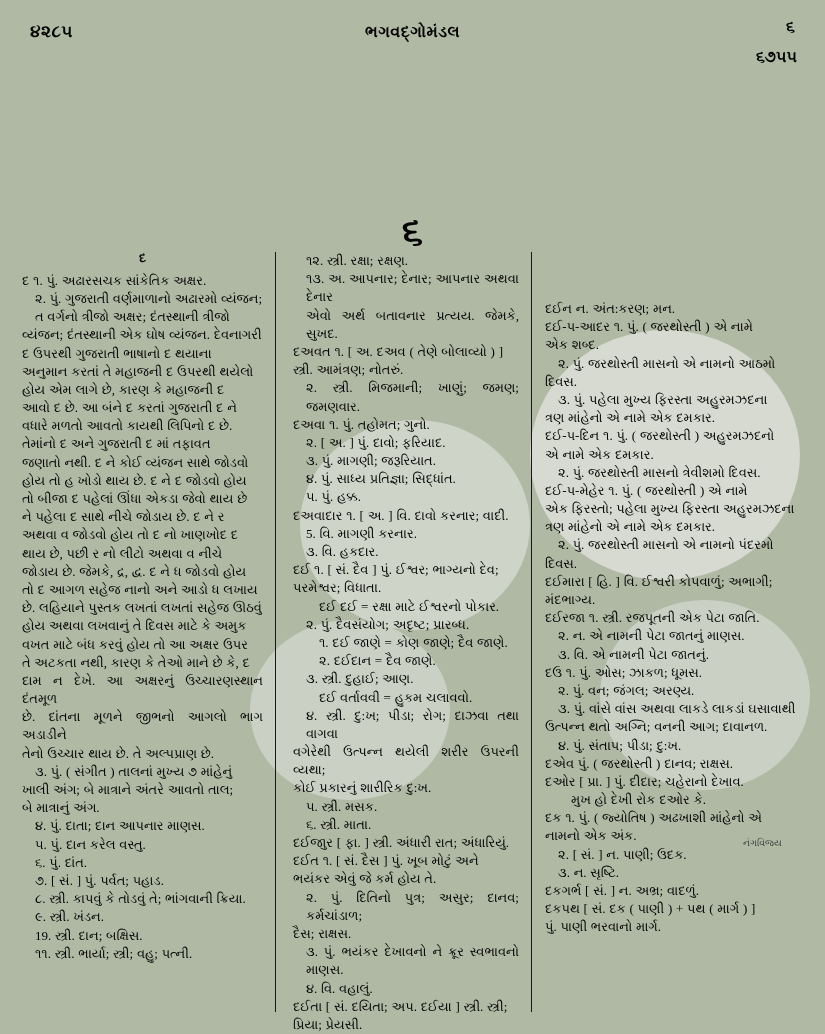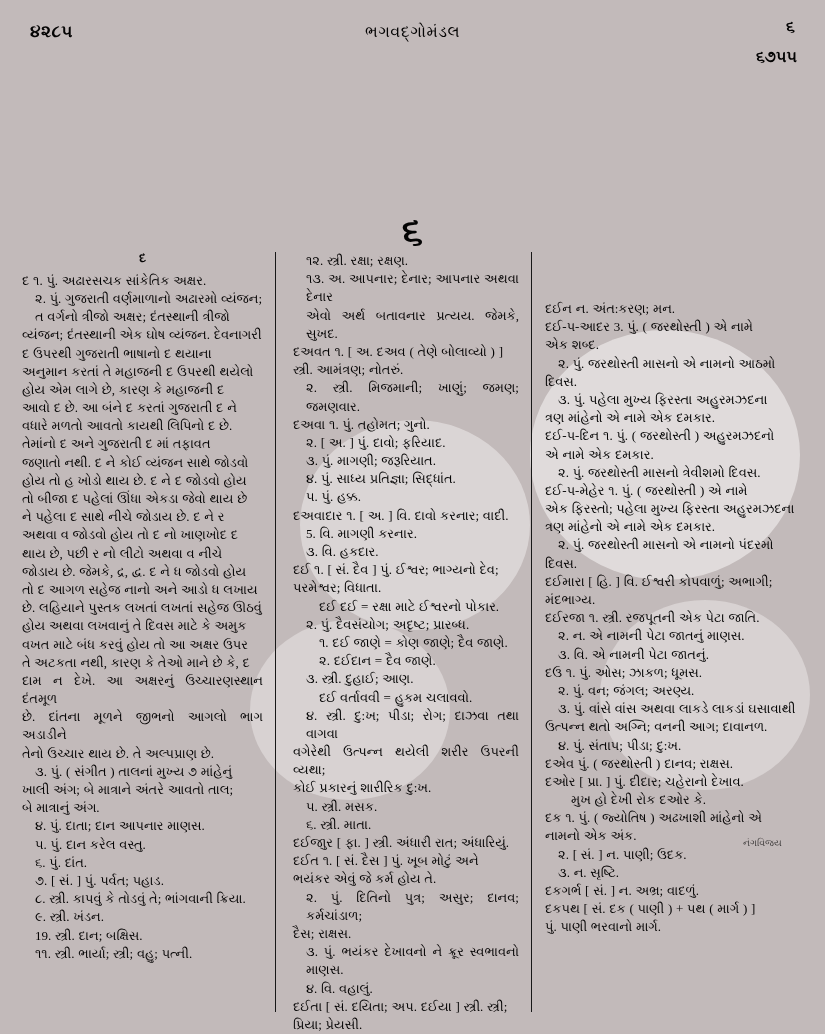--- a/index.html
+++ b/index.html
@@ -1,32 +1,32 @@
 <!DOCTYPE html>
 <html><head>
 <meta charset="utf-8">
 <title>Bhagavadgomandal scanned page</title>
 <style>
   html,body{margin:0;padding:0;background:#f2f2f0;}
   #page{
     position:relative;
     width:825px;height:1034px;
-    background:#fca5a5;
+    background:#84cc16;
     overflow:hidden;
     font-family:"Liberation Serif","DejaVu Serif",serif;
     color:#111;
     filter: contrast(1.12) saturate(0.1);
   }
   
   .scanblob{position:absolute;border-radius:50%;background:#e9e9e6;opacity:.55;pointer-events:none;}
 
   
   #header{position:absolute;left:0;right:0;top:18px;height:58px;}
   .hdr-left{position:absolute;left:30px;top:4px;font-size:17px;font-weight:700;letter-spacing:.5px;}
-  .hdr-title{position:absolute;left:0;right:0;top:5px;text-align:center;font-size:16px;font-weight:400;letter-spacing:.5px;}
+  .hdr-title{position:absolute;left:0;right:0;top:5px;text-align:center;font-size:16px;font-weight:700;letter-spacing:.5px;}
   .hdr-right-num{position:absolute;right:30px;top:0px;font-size:16px;font-weight:700;text-align:right;}
   .hdr-right-sub{position:absolute;right:28px;top:30px;font-size:16px;font-weight:700;text-align:right;}
 
   
   #bigletter{position:absolute;left:0;right:0;top:212px;text-align:center;font-size:38px;font-weight:700;line-height:1;}
 
   
   #columns{position:absolute;left:22px;top:252px;width:781px;height:760px;display:flex;}
   .col{position:relative;box-sizing:border-box;}
   .col1{width:253px;padding-right:12px;}
@@ -154,21 +154,21 @@
           <p class="ln ind1">૩. પું. ભયંકર દેખાવનો ને ક્રૂર સ્વભાવનો માણસ.</p>
           <p class="ln ind1">૪. વિ. વહાલું.</p>
           <p class="ln ind0 hang">દઈતા [ સં. દયિતા; અપ. દઈયા ] સ્ત્રી. સ્ત્રી;</p>
           <p class="ln ind0 hang">પ્રિયા; પ્રેયસી.</p>
         </div>
     </div>
 
     <div class="col col3">
       <div class="entry">
           <p class="ln ind0 hang">દઈન ન. અંત:કરણ; મન.</p>
-          <p class="ln ind0 hang">દઈ-પ-આદર 3. પું. ( જરથોસ્તી ) એ નામે</p>
+          <p class="ln ind0 hang">દઈ-પ-આદર ૧. પું. ( જરથોસ્તી ) એ નામે</p>
           <p class="ln ind0 hang">એક શબ્દ.</p>
           <p class="ln ind1">૨. પું. જરથોસ્તી માસનો એ નામનો આઠમો</p>
           <p class="ln ind0 hang">દિવસ.</p>
           <p class="ln ind1">૩. પું. પહેલા મુખ્ય ફિરસ્તા અહુરમઝદના</p>
           <p class="ln ind0 hang">ત્રણ માંહેનો એ નામે એક દમકાર.</p>
           <p class="ln ind0 hang">દઈ-પ-દિન ૧. પું. ( જરથોસ્તી ) અહુરમઝદનો</p>
           <p class="ln ind0 hang">એ નામે એક દમકાર.</p>
           <p class="ln ind1">૨. પું. જરથોસ્તી માસનો ત્રેવીશમો દિવસ.</p>
           <p class="ln ind0 hang">દઈ-પ-મેહેર ૧. પું. ( જરથોસ્તી ) એ નામે</p>
           <p class="ln ind0 hang">એક ફિરસ્તો; પહેલા મુખ્ય ફિરસ્તા અહુરમઝદના</p>

